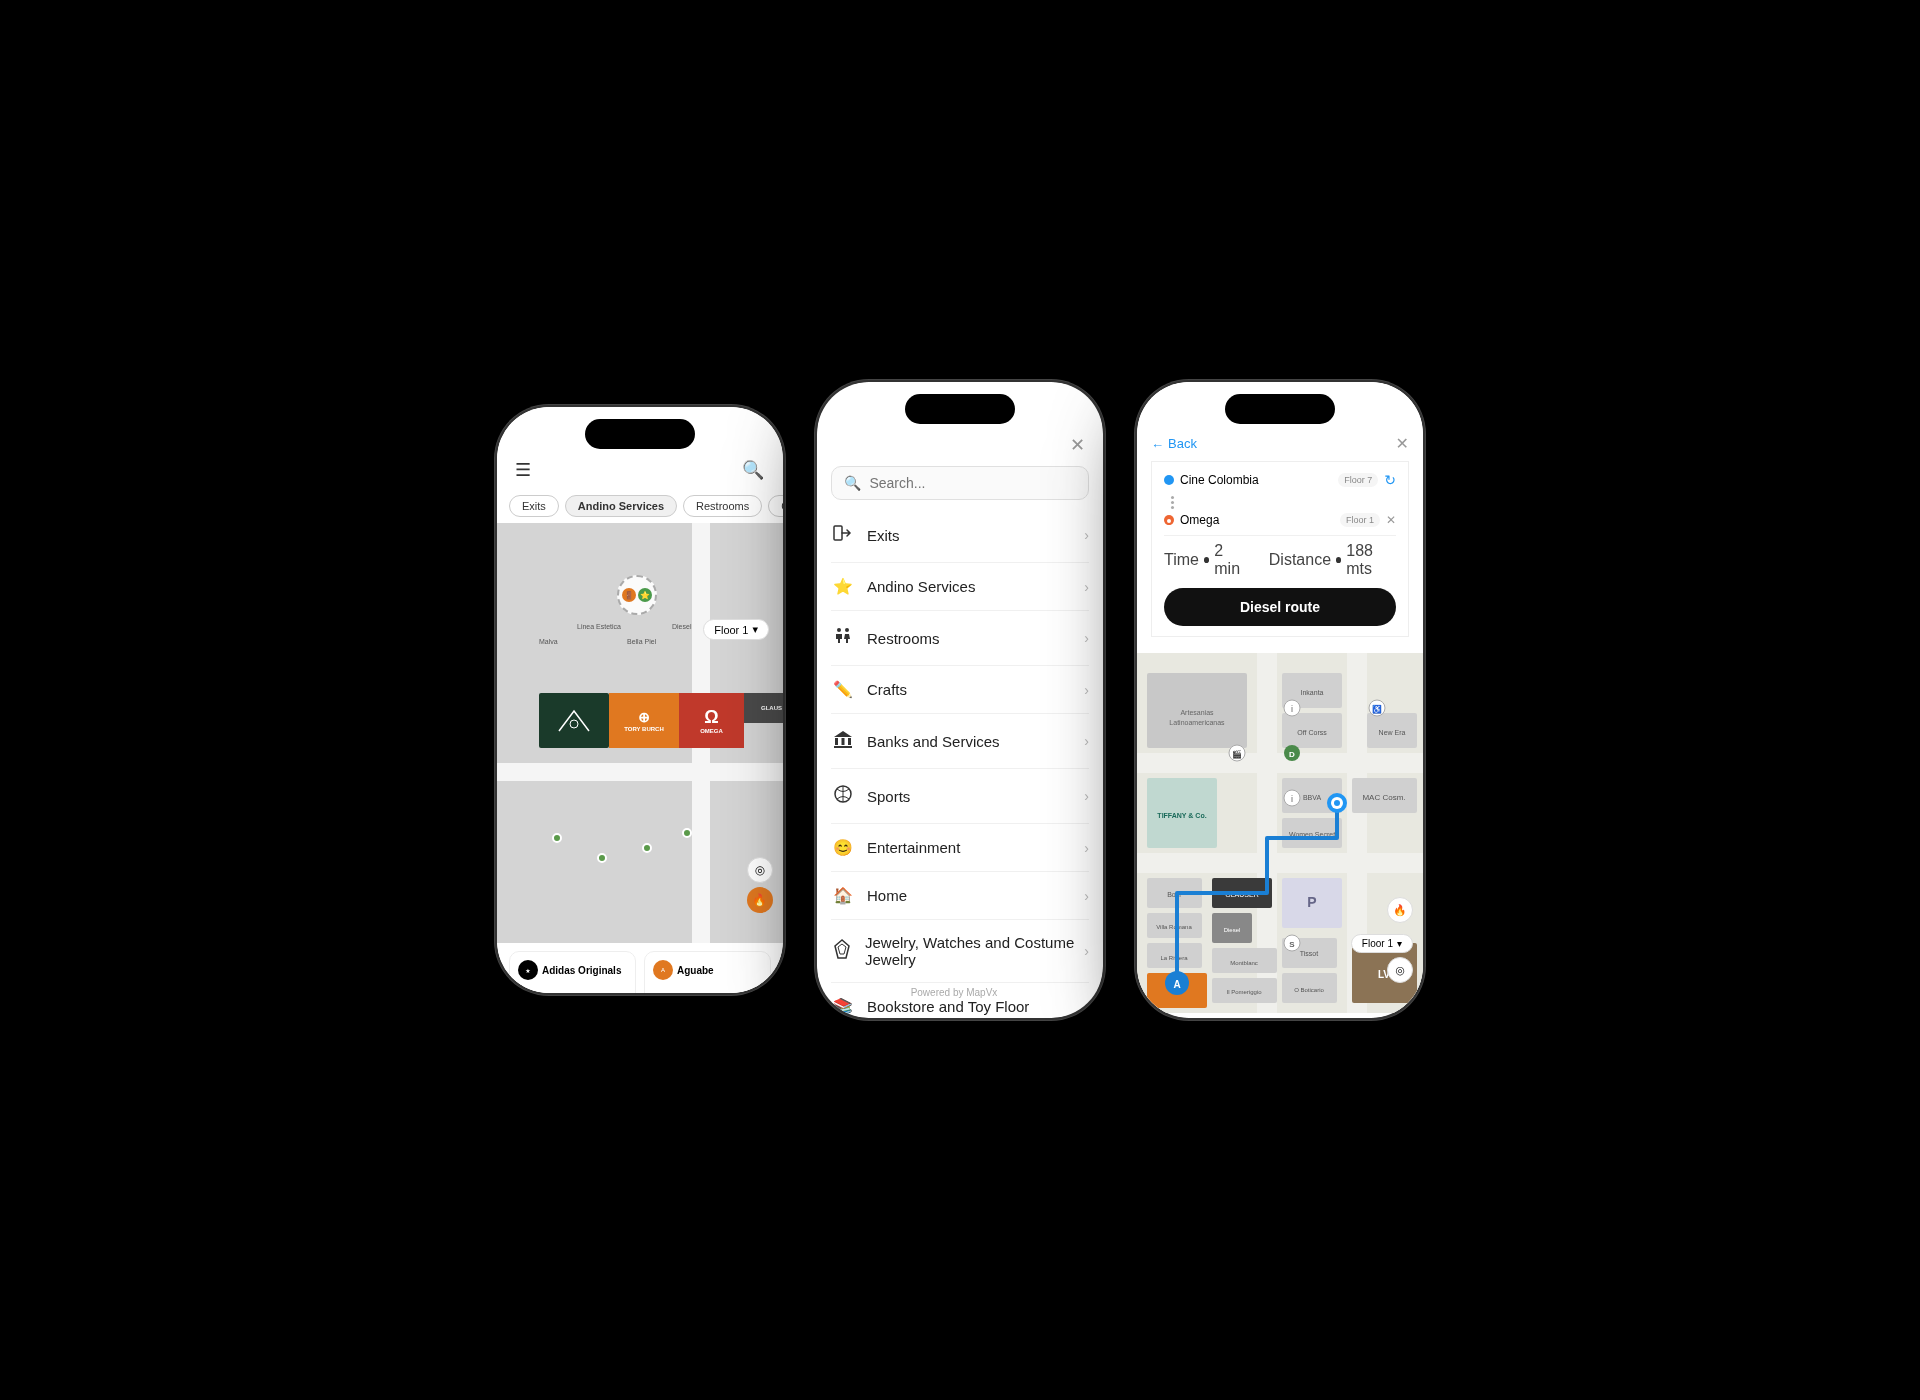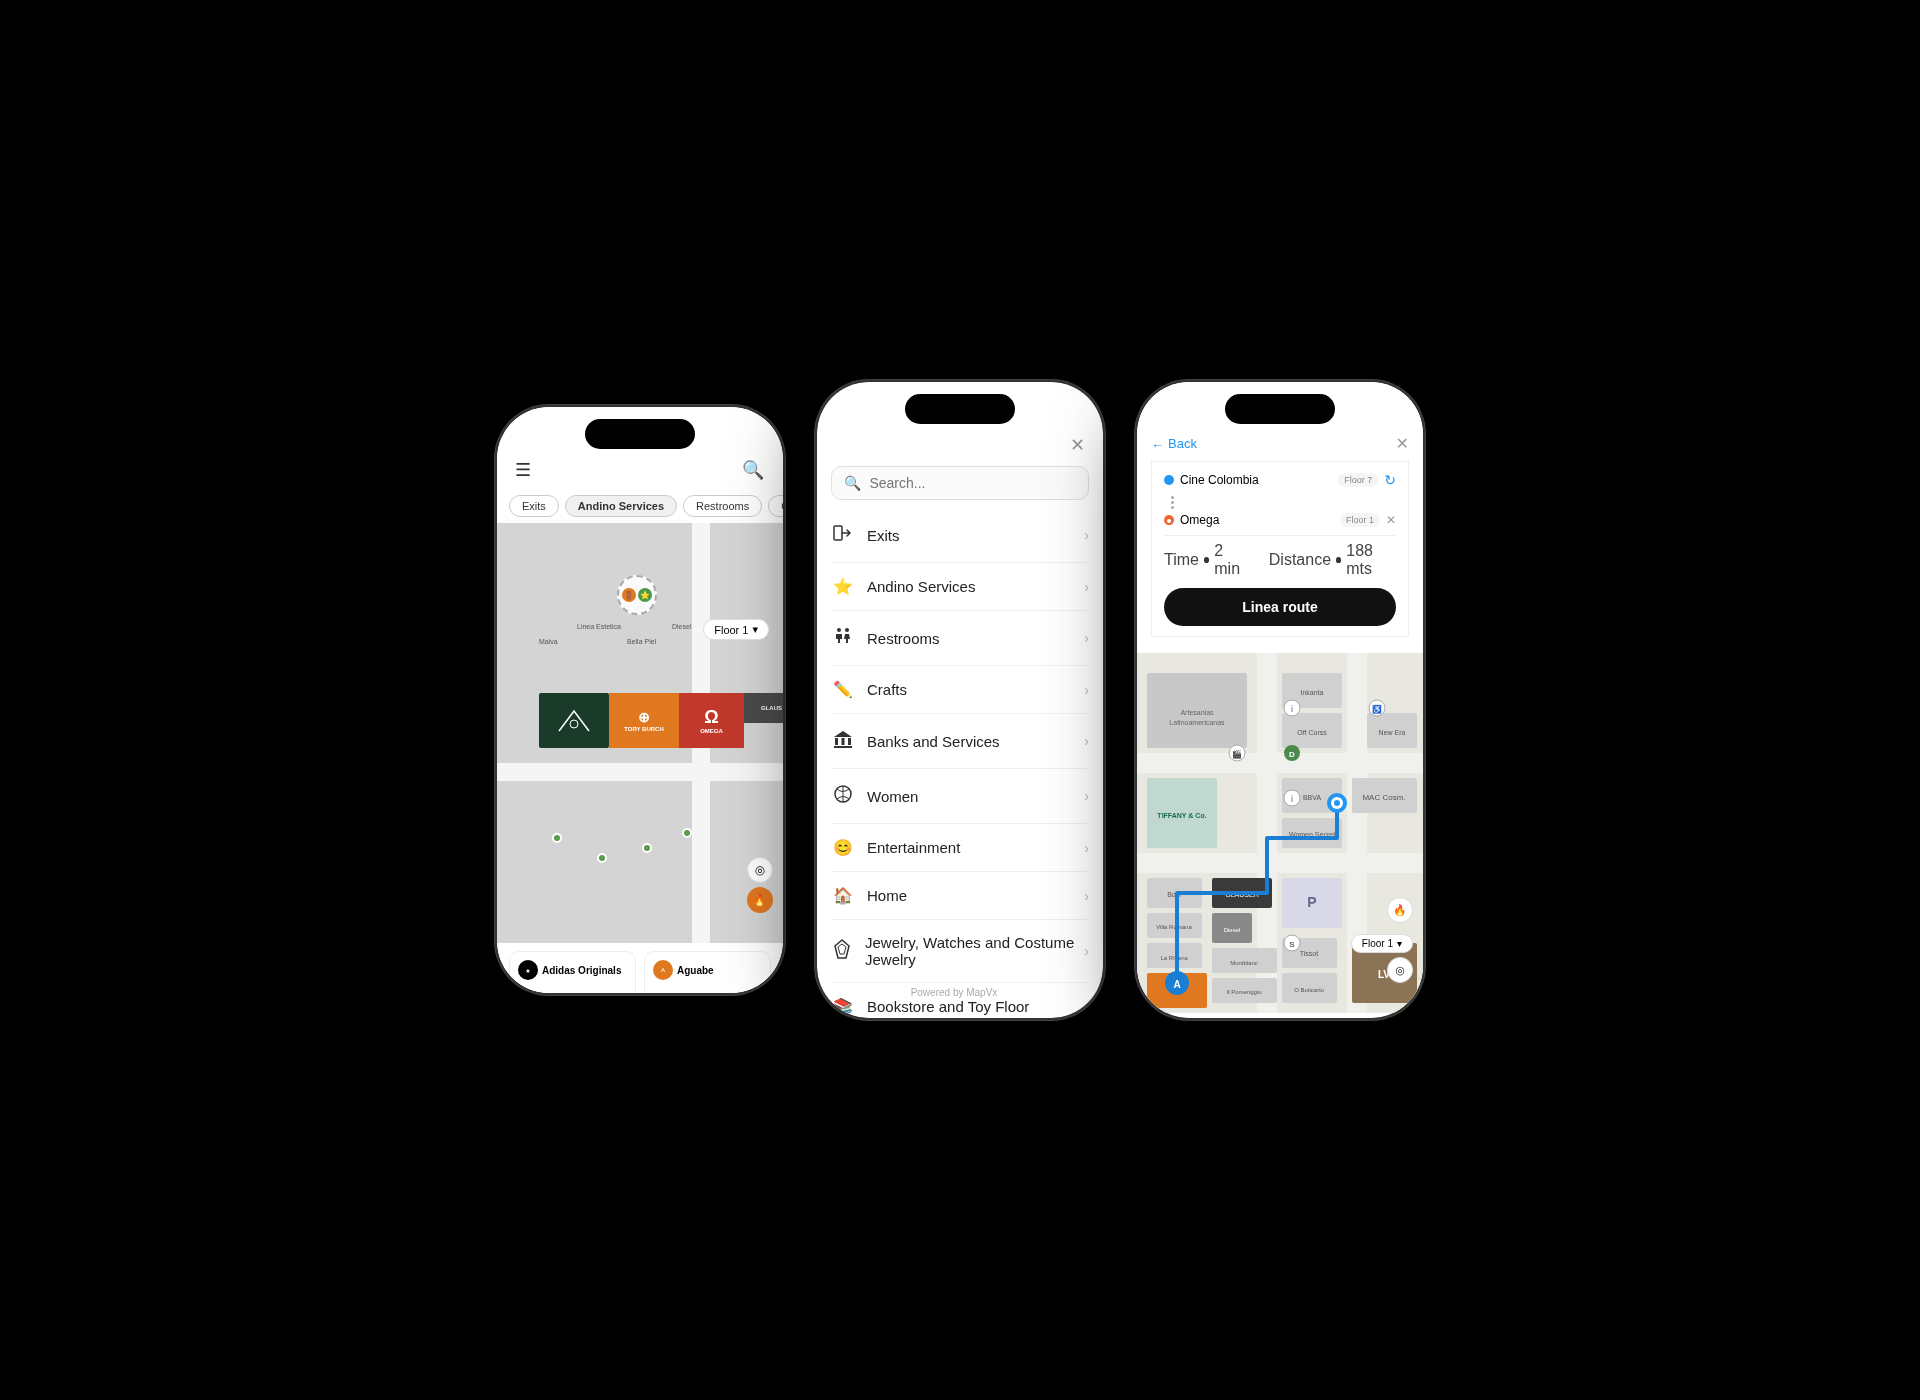--- a/index.html
+++ b/index.html
@@ -736,21 +736,21 @@
         </div>
 
         <div class="p2-menu-item">
           <div class="p2-menu-left">
             <span class="p2-menu-icon">
               <svg width="22" height="22" viewBox="0 0 22 22">
                 <circle cx="11" cy="11" r="8" fill="none" stroke="#333" stroke-width="1.5"></circle>
                 <path d="M5 6 Q11 11 17 6M5 16 Q11 11 17 16M11 3v16" stroke="#333" stroke-width="1" fill="none"></path>
               </svg>
             </span>
-            <span class="p2-menu-label">Women</span>
+            <span class="p2-menu-label">Sports</span>
           </div>
           <span class="p2-chevron">›</span>
         </div>
 
         <div class="p2-menu-item">
           <div class="p2-menu-left">
             <span class="p2-menu-icon">😊</span>
             <span class="p2-menu-label">Entertainment</span>
           </div>
           <span class="p2-chevron">›</span>
@@ -853,21 +853,21 @@
               <div class="p3-stat-dot"></div>
               <span>2 min</span>
             </div>
             <div class="p3-stat">
               <span>Distance</span>
               <div class="p3-stat-dot"></div>
               <span>188 mts</span>
             </div>
           </div>
 
-          <button class="p3-start-btn">Linea route</button>
+          <button class="p3-start-btn">Diesel route</button>
         </div>
       </div>
 
       <div class="p3-map-area">
         <svg class="p3-map-svg" viewBox="0 0 286 360" xmlns="http://www.w3.org/2000/svg">
 
           <rect width="286" height="360" fill="#e8e8e0"></rect>
 
           <rect x="0" y="100" width="286" height="20" fill="#f0f0ec"></rect>
           <rect x="0" y="200" width="286" height="20" fill="#f0f0ec"></rect>

